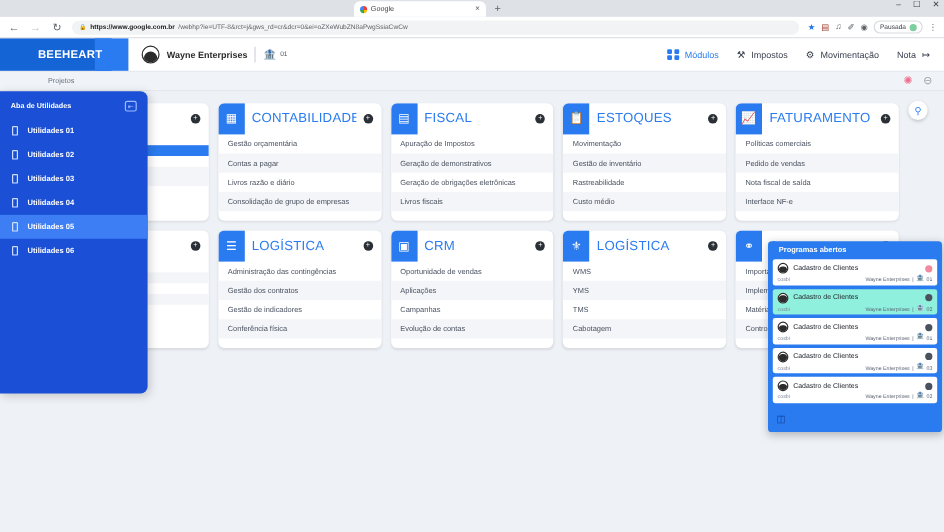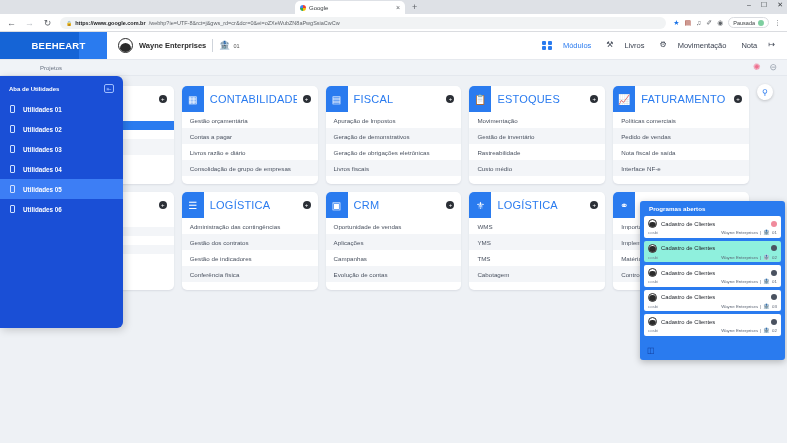--- a/index.html
+++ b/index.html
@@ -90,21 +90,21 @@
   .avatar-head {
     width: 11px; height: 11px; border-radius: 50% 50% 40% 40%;
     background: #2b2b2b; margin-bottom: -2px;
   }
   .user-name { font-size: 7.5px; font-weight: bold; color: #2b2b2b; }
   .hdr-sep { width: 1px; height: 13px; background: #cfd4db; }
   .company { display: flex; align-items: center; gap: 3px; }
   .bank-icon { font-size: 9px; color: #2b2b2b; line-height: 1; }
   .company-num { font-size: 5.5px; color: #555; }
   .header-nav { display: flex; align-items: center; gap: 15px; padding-right: 12px; }
-  .nav-item { display: flex; align-items: flex-start; gap: 11px; font-size: 7.5px; color: #3b4250; }
+  .nav-item { display: flex; align-items: flex-end; gap: 5px; font-size: 7.5px; color: #3b4250; }
   .nav-item.active { color: #2a7bef; }
   .nav-ico { font-size: 8px; line-height: 1; }
   .grid-ico { display: grid; grid-template-columns: 4px 4px; grid-template-rows: 4px 4px; gap: 1.5px; }
   .grid-ico i { background: #2a7bef; border-radius: 1px; display: block; }
 
   
   .sub-bar {
     height: 16px; background: #f0f3f7; display: flex; align-items: center;
     position: relative; border-bottom: 1px solid #e4e8ee;
   }
@@ -288,21 +288,21 @@
       <span class="grid-ico">
           <i></i>
           <i></i>
           <i></i>
           <i></i>
         </span>
       <span>Módulos</span>
     </div>
     <div class="nav-item">
       <span class="nav-ico">⚒</span>
-      <span>Livros</span>
+      <span>Impostos</span>
     </div>
     <div class="nav-item">
       <span class="nav-ico">⚙</span>
       <span>Movimentação</span>
     </div>
     <div class="nav-item">
       <span>Nota</span>
       <span class="nav-ico">↦</span>
     </div>
   </div>

